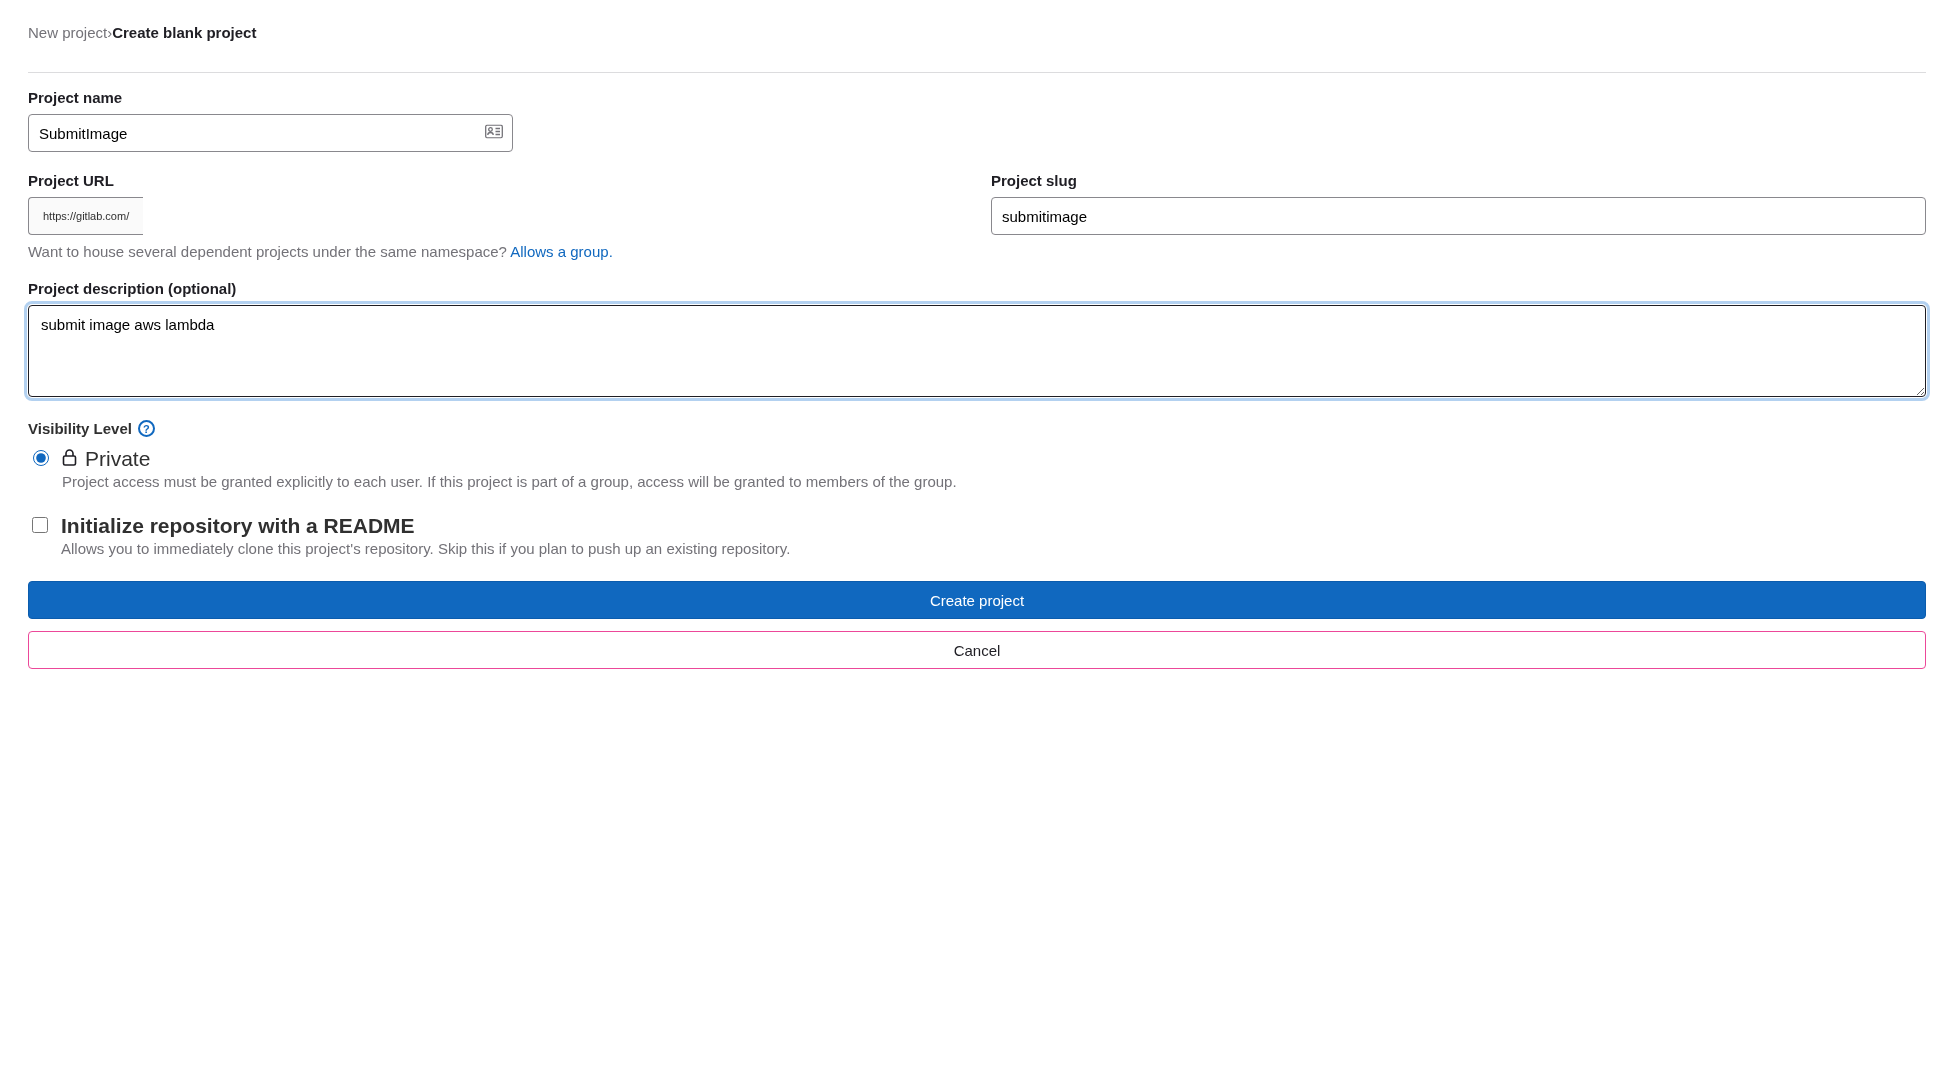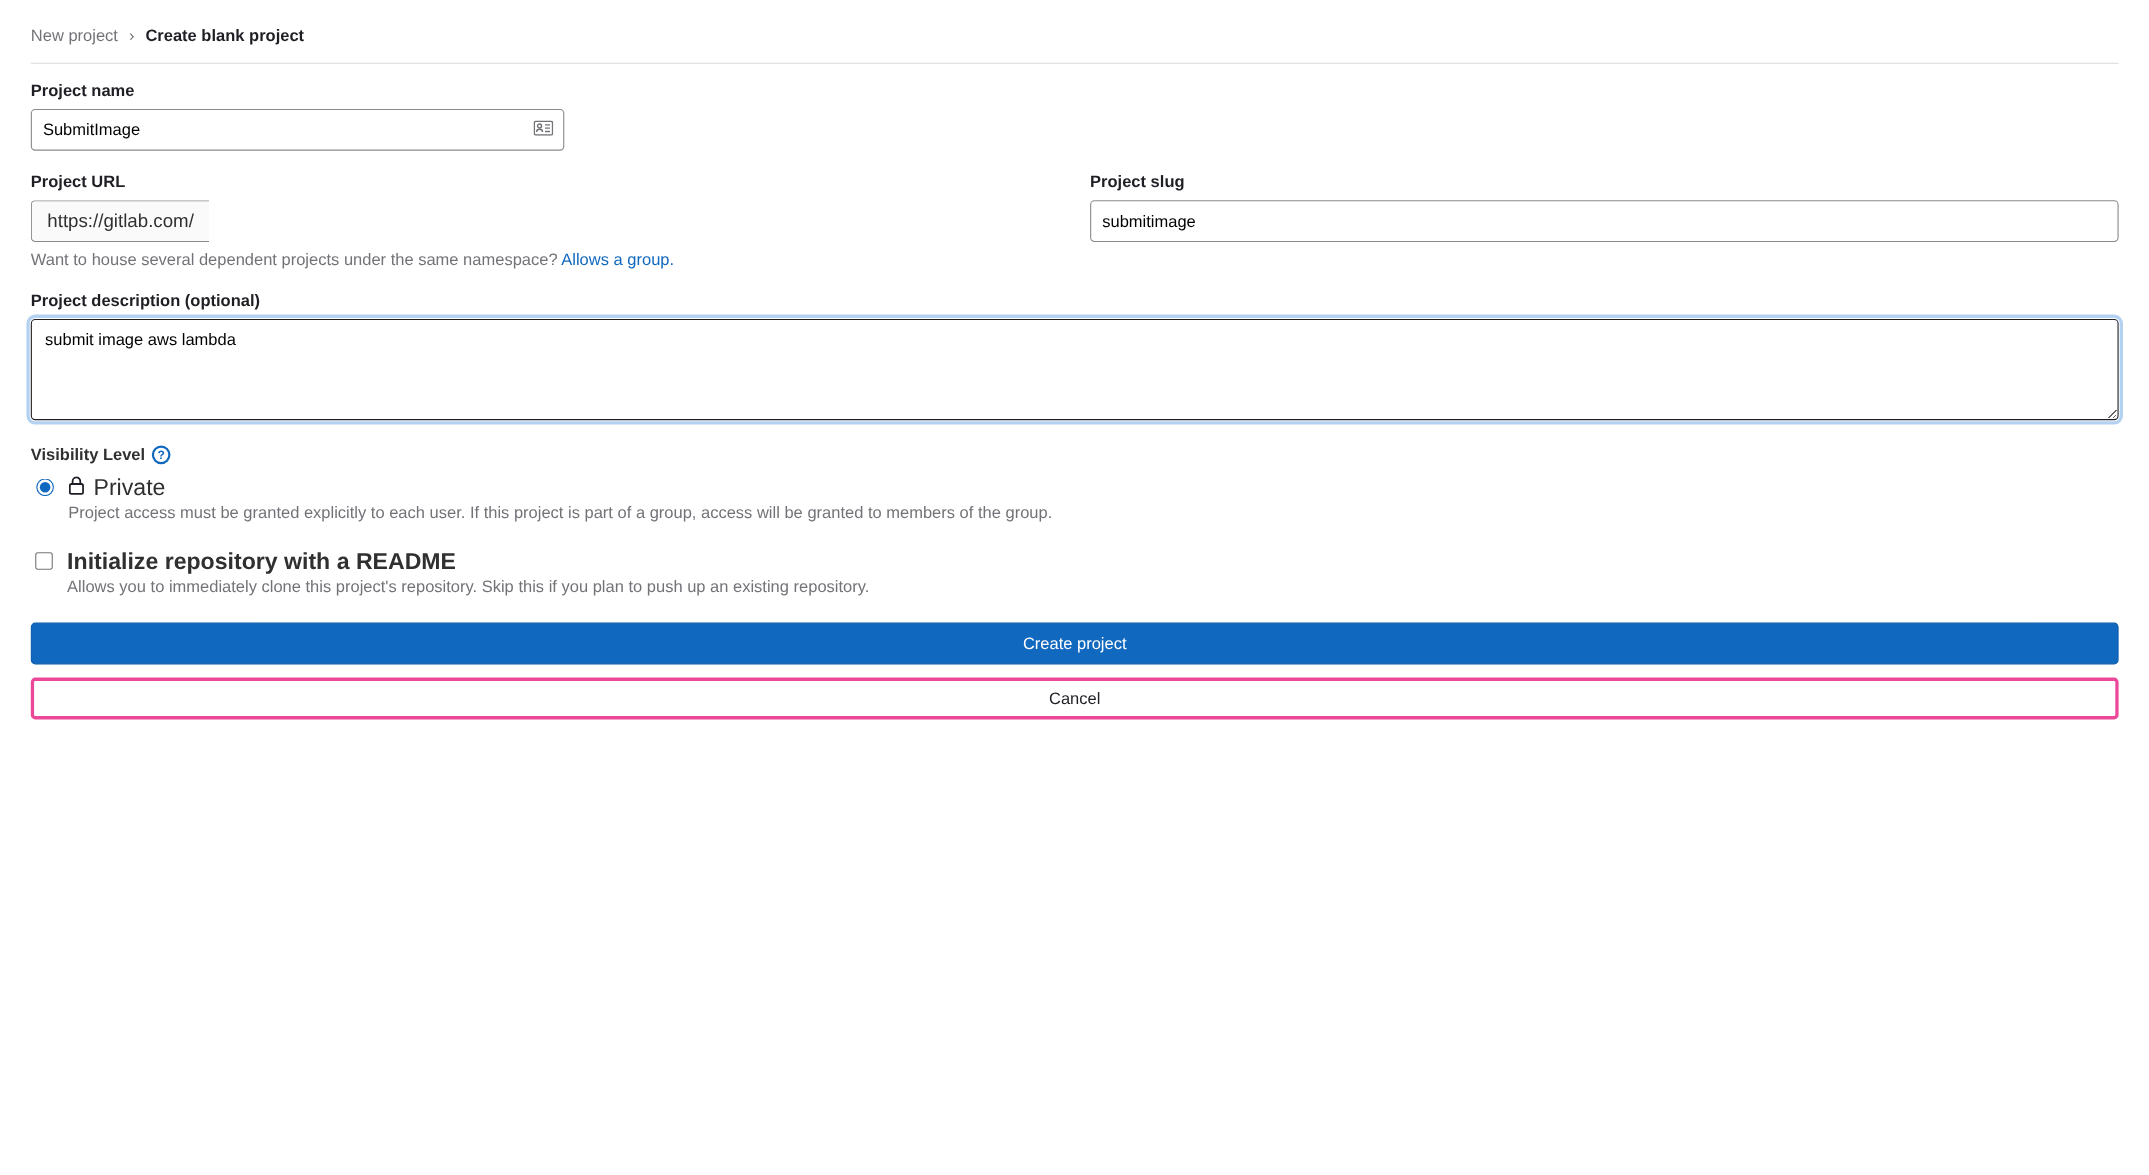--- a/index.html
+++ b/index.html
@@ -7,26 +7,25 @@
     font-family: -apple-system, BlinkMacSystemFont, "Segoe UI", Helvetica, Arial, sans-serif;
     font-size: 14px;
     color: #303030;
     margin: 0;
     padding: 24px 28px;
     background: #fff;
   }
   .breadcrumb {
     font-size: 15px;
     color: #737278;
-    padding-bottom: 16px;
+    padding-bottom: 31px;
     border-bottom: 1px solid #dcdcde;
     margin-bottom: 16px;
     display: flex;
     align-items: center;
-    gap: 10px;
   }
   .breadcrumb .sep { color: #737278; }
   .breadcrumb .current { color: #1f1e24; font-weight: 600; }
   .form-label {
     display: block;
     font-size: 15px;
     font-weight: 600;
     color: #1f1e24;
     margin-bottom: 8px;
   }
@@ -64,21 +63,21 @@
   .input-addon {
     border: 1px solid #89888d;
     border-right: none;
     background: #fafafa;
     padding: 0 14px;
     height: 38px;
     display: flex;
     align-items: center;
     border-top-left-radius: 4px;
     border-bottom-left-radius: 4px;
-    font-size: 17px;
+    font-size: 11px;
   }
   .select-wrap {
     position: relative;
     flex: 1;
     display: flex;
   }
   .select-main {
     border: 1px solid #89888d;
     border-right: none;
     height: 38px;
@@ -171,21 +170,21 @@
     font-family: inherit;
     cursor: pointer;
   }
   .btn-primary {
     background: #1068bf;
     border: 1px solid #0b5cad;
     color: #fff;
   }
   .btn-default {
     background: #fff;
-    border: 3px solid #ec4899;
+    border: 1px solid #ec4899;
     color: #1f1e24;
   }
 </style>
 </head>
 <body>
 
 <div class="breadcrumb">
   <span>New project</span>
   <span class="sep">›</span>
   <span class="current">Create blank project</span>

